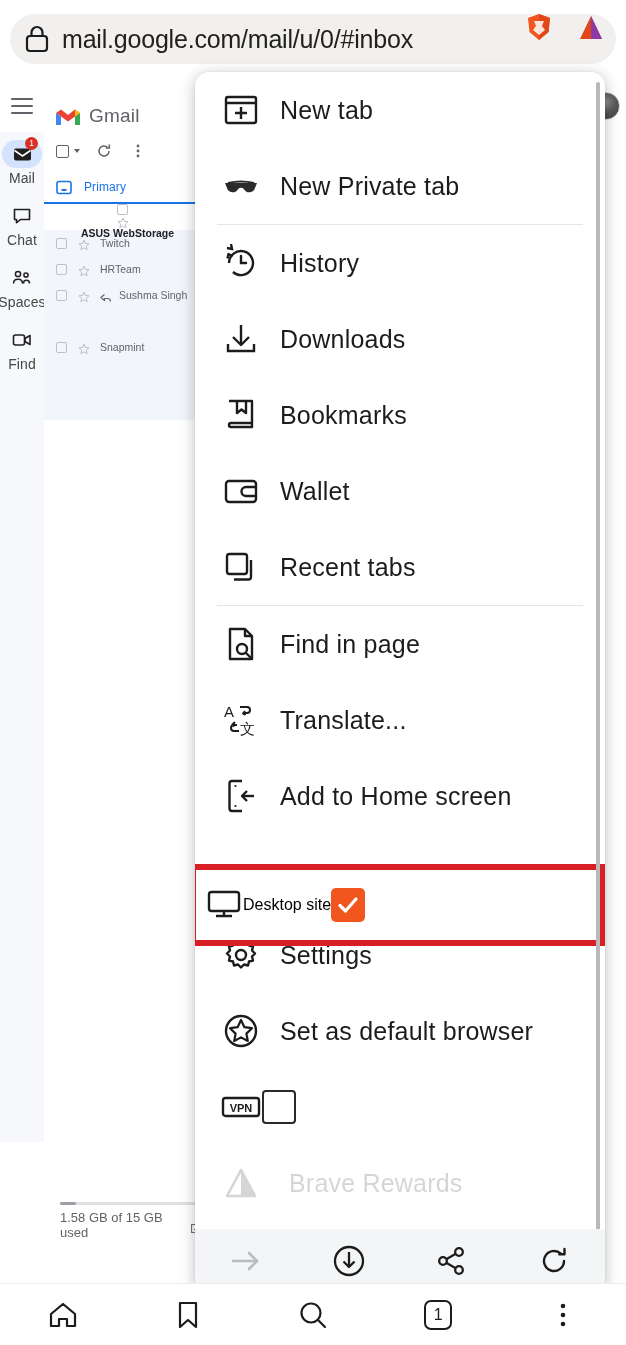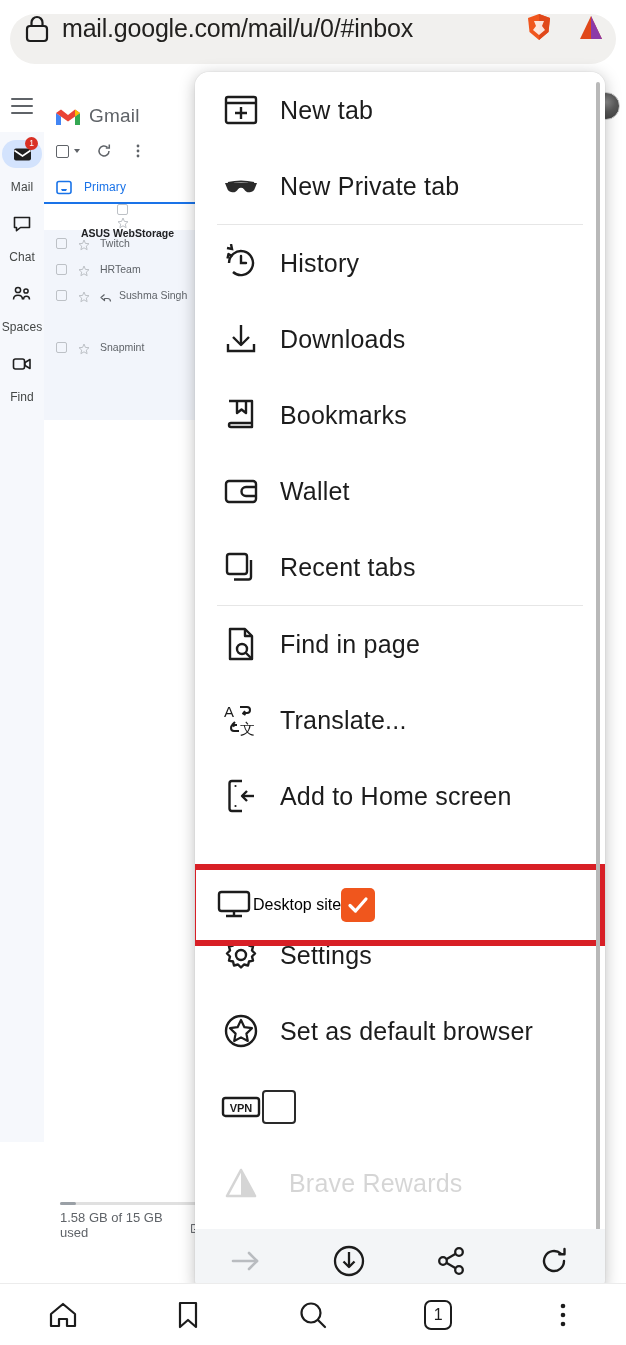--- a/index.html
+++ b/index.html
@@ -8,21 +8,21 @@
     font-family: "Liberation Sans", sans-serif;
     background: #ffffff;
     overflow: hidden;
   }
   #root { position: relative; width: 626px; height: 1345px; background:#fff; }
 
   
   .urlbar {
     position: absolute; left: 10px; top: 14px; width: 606px; height: 50px;
     background: #f1f0ee; border-radius: 25px;
-    display: flex; align-items: flex-start; padding: 0 14px;
+    display: flex; align-items: center; padding: 0 14px;
   }
   .lock-icon { width: 26px; height: 30px; flex: none; margin-right: 12px; }
   .url-text {
     font-size: 25px; color: #22211f; letter-spacing: -0.2px;
     white-space: nowrap; overflow: hidden; flex: 1;
   }
   .brave-shield { position: absolute; right: 72px; top: 12px; width: 30px; height: 30px; }
   .brave-tri    { position: absolute; right: 22px; top: 14px; width: 26px; height: 28px; }
 
   
@@ -45,21 +45,21 @@
 
   .gmail-rail {
     position:absolute; left:0; top:52px; width:44px; height:1010px;
     background:#f6f8fc; display:flex; flex-direction:column; align-items:center;
     padding-top:8px;
   }
   .rail-item { width:44px; display:flex; flex-direction:column; align-items:center; margin-bottom:16px; position:relative; }
   .rail-ico-wrap { width:40px; height:28px; display:flex; align-items:center; justify-content:center;
                    border-radius:14px; position:relative; }
   .rail-item.active .rail-ico-wrap { background:#d3e3fd; }
-  .rail-label { font-size:12px; color:#444746; margin-top:12px; letter-spacing:.1px; }
+  .rail-label { font-size:14px; color:#444746; margin-top:2px; letter-spacing:.1px; }
   .rail-badge {
     position:absolute; top:-3px; right:4px; min-width:13px; height:13px; border-radius:7px;
     background:#d93025; color:#fff; font-size:8.5px; line-height:13px; text-align:center; padding:0 3px;
   }
 
   .gmail-list { position:absolute; left:44px; top:52px; width:155px; height:1010px; background:#fff; }
   .list-toolbar { height:38px; display:flex; align-items:center; padding-left:12px; gap:0; }
   .tb-cb { width:13px; height:13px; border:1.6px solid #5f6368; border-radius:2px; }
   .tb-caret { width:0;height:0;border-left:3.5px solid transparent;border-right:3.5px solid transparent;
               border-top:4.5px solid #5f6368; margin-left:5px; margin-right:16px; }
@@ -107,21 +107,21 @@
     width:34px; height:34px; background:#f0561d; border-radius:5px; flex:none;
     display:flex; align-items:center; justify-content:center;
   }
   .chk-off { width:34px; height:34px; border:2.4px solid #2a2a2a; border-radius:4px; flex:none; }
 
   
   .hl-wrap { position:absolute; left:-5px; top:792px; width:415px; height:82px; }
   .hl-border { position:absolute; inset:0; border:6px solid #d81f26; background:#fff; }
   .hl-row {
     position:absolute; left:6px; top:6px; right:6px; bottom:6px;
-    display:flex; align-items:center; padding-left:19px; padding-right:16px; background:#fff;
+    display:flex; align-items:center; padding-left:9px; padding-right:16px; background:#fff;
   }
   .faded { opacity:.18;gap:9px; }
 
   .menu-scrollbar {
     position:absolute; right:5px; top:10px; width:4px; height:1165px;
     background:#b9b9b9; border-radius:2px;
   }
 
   .menu-bottombar {
     position:absolute; left:0; bottom:0; width:410px; height:64px;

